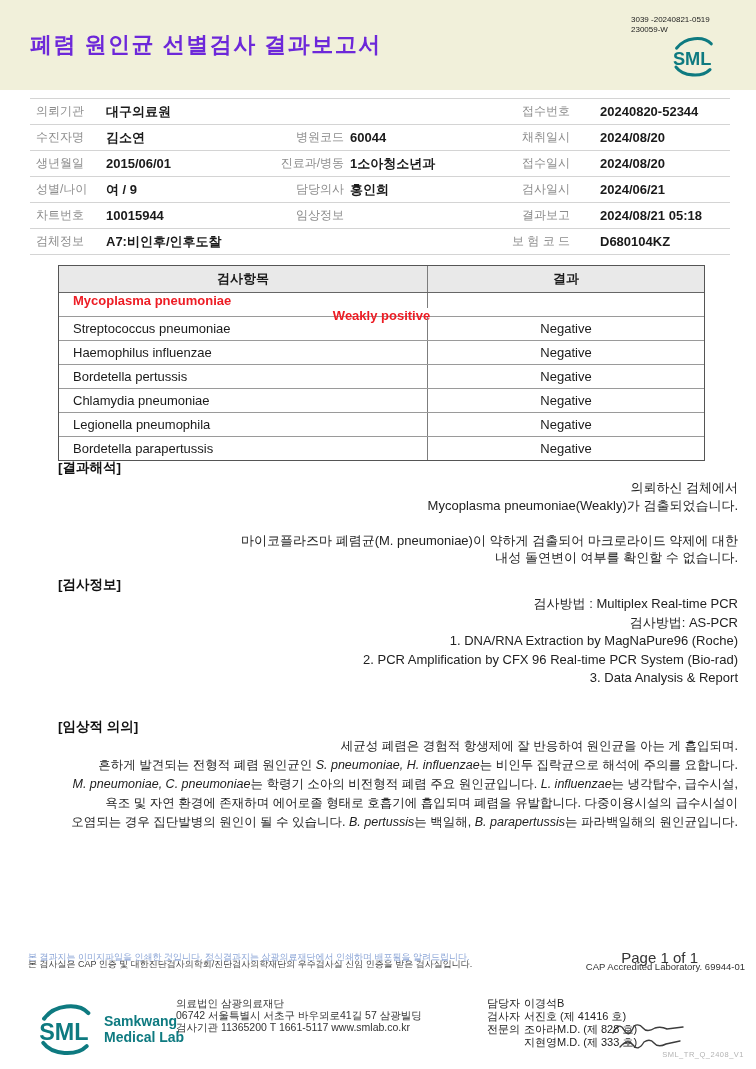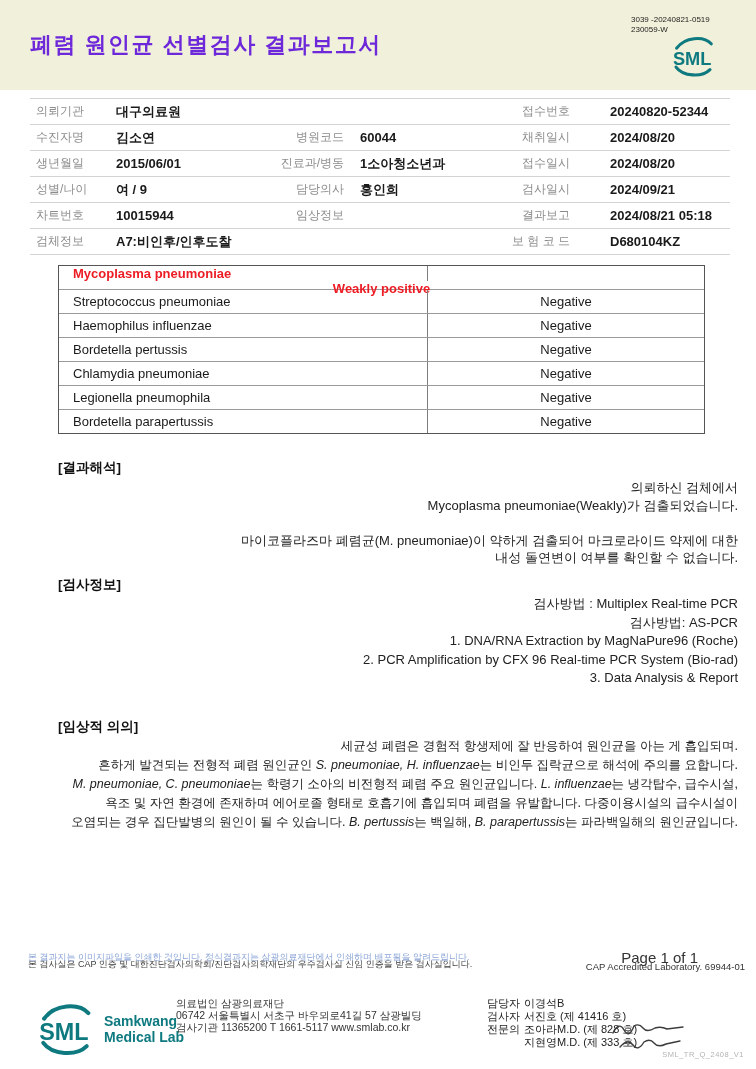--- a/index.html
+++ b/index.html
@@ -12,21 +12,21 @@
   .title{position:absolute;left:30px;top:30px;font-size:22px;font-weight:bold;color:#6d28d9;letter-spacing:1.5px;}
   .ref-codes{position:absolute;left:631px;top:15px;font-size:8px;line-height:9.5px;color:#222;letter-spacing:0;}
   .logo-top{position:absolute;left:671px;top:31px;}
   
   .patient-info{position:absolute;left:30px;top:98px;width:700px;border-top:1px solid #d4d4d4;}
   .info-row{position:relative;height:25px;border-bottom:1px solid #d4d4d4;}
   .info-row .lbl{position:absolute;top:0;line-height:25px;font-size:12px;color:#8c8c8c;white-space:nowrap;}
   .info-row .lbl.c0{left:6px;}
   .info-row .lbl.c1{left:226px;width:88px;text-align:right;}
   .info-row .lbl.c2{left:442px;width:98px;text-align:right;}
-  .info-row .val{position:absolute;top:0;line-height:25px;font-size:13px;font-weight:bold;color:#1a1a1a;white-space:nowrap;margin-left:10px;}
+  .info-row .val{position:absolute;top:0;line-height:25px;font-size:13px;font-weight:bold;color:#1a1a1a;white-space:nowrap;}
   .info-row .val.c0{left:76px;}
   .info-row .val.c1{left:320px;}
   .info-row .val.c2{left:570px;}
   
   .result-table{position:absolute;left:58px;top:265px;width:645px;border:1px solid #555;background:#fff;}
   .rt-header{display:flex;height:26px;background:#e9e9e9;border-bottom:1px solid #666;font-weight:bold;font-size:13px;}
   .rt-h{display:flex;align-items:center;justify-content:center;}
   .rt-h.first{width:368px;border-right:1px solid #7d7d7d;}
   .rt-h.second{flex:1;}
   .rt-row{display:flex;height:23px;border-bottom:1px solid #9a9a9a;font-size:13px;}
@@ -99,38 +99,42 @@
         <span class="val c1">1소아청소년과</span>
         <span class="lbl c2">접수일시</span>
         <span class="val c2">2024/08/20</span>
       </div>
       <div class="info-row">
         <span class="lbl c0">성별/나이</span>
         <span class="val c0">여 / 9</span>
         <span class="lbl c1">담당의사</span>
         <span class="val c1">홍인희</span>
         <span class="lbl c2">검사일시</span>
-        <span class="val c2">2024/09/21</span>
+        <span class="val c2">2024/06/21</span>
       </div>
       <div class="info-row">
         <span class="lbl c0">차트번호</span>
         <span class="val c0">10015944</span>
         <span class="lbl c1">임상정보</span>
         <span class="lbl c2">결과보고</span>
         <span class="val c2">2024/08/21 05:18</span>
       </div>
       <div class="info-row">
         <span class="lbl c0">검체정보</span>
         <span class="val c0">A7:비인후/인후도찰</span>
         <span class="lbl c2">보 험 코 드</span>
         <span class="val c2">D680104KZ</span>
       </div>
     </div>
 
   <div class="result-table">
+    <div class="rt-header">
+      <div class="rt-h first">검사항목</div>
+      <div class="rt-h second">결과</div>
+    </div>
     <div>
         <div class="rt-row hl">
           <div class="rt-c1">Mycoplasma pneumoniae</div>
           <div class="rt-c2">Weakly positive</div>
         </div>
         <div class="rt-row">
           <div class="rt-c1">Streptococcus pneumoniae</div>
           <div class="rt-c2">Negative</div>
         </div>
         <div class="rt-row">

